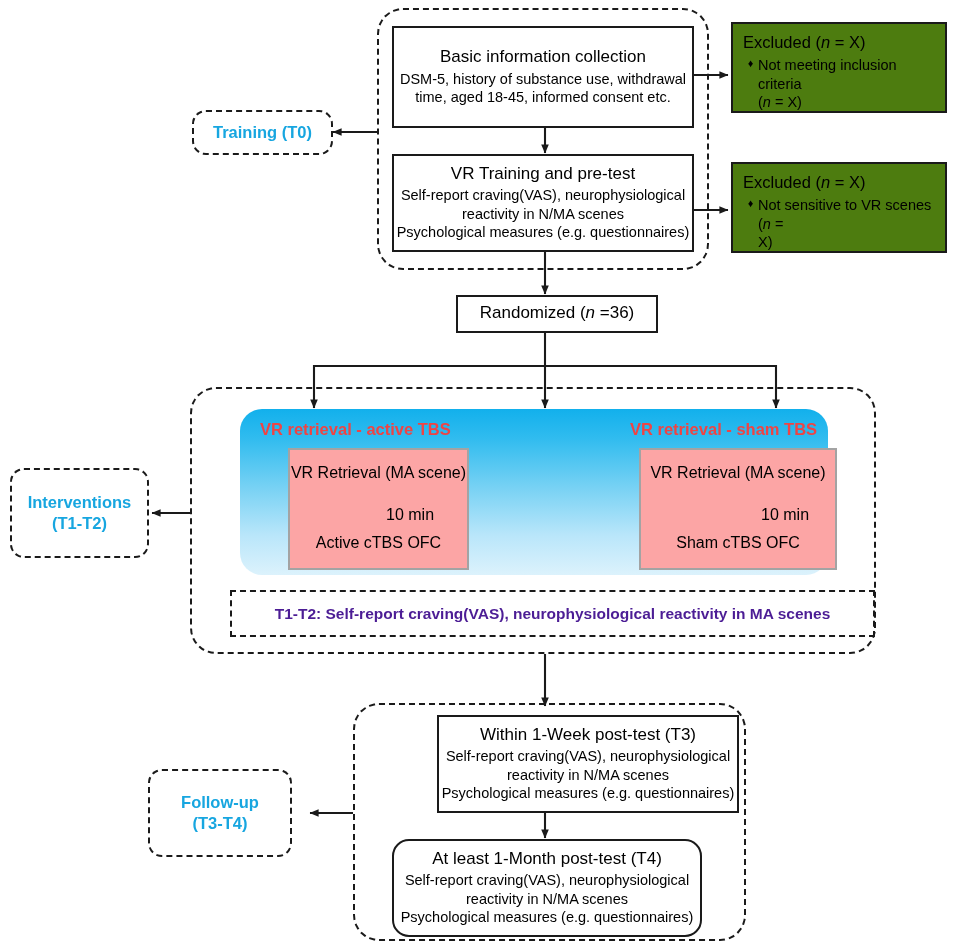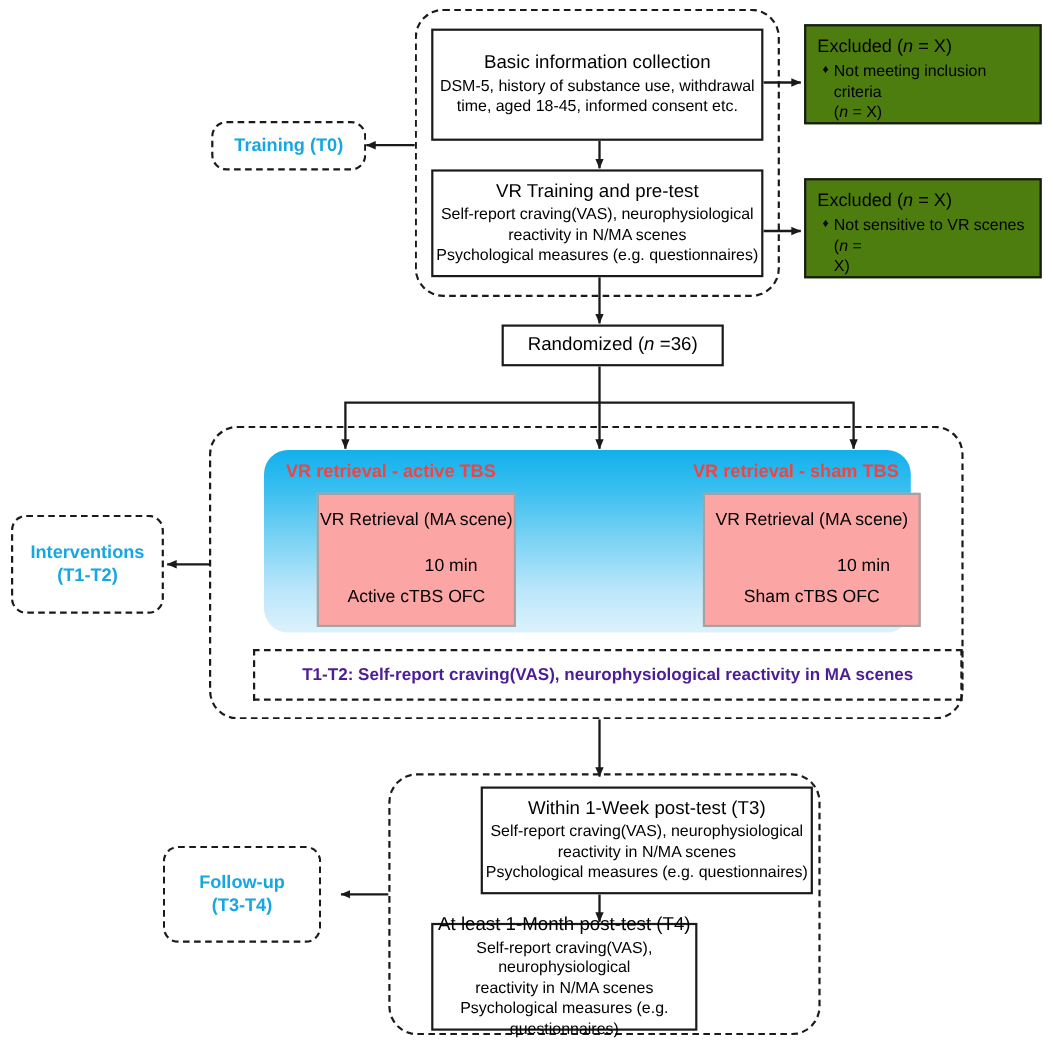--- a/index.html
+++ b/index.html
@@ -267,20 +267,20 @@
     <span>T1-T2: Self-report craving(VAS), neurophysiological reactivity  in MA scenes</span>
   </div>
 
   <div class="node boxsolid" style="left:412px;top:715px;width:302px;height:98px;margin-left:25px;">
     <div class="title">Within 1-Week post-test (T3)</div>
     <div class="sub">Self-report craving(VAS), neurophysiological</div>
     <div class="sub">reactivity in N/MA scenes</div>
     <div class="sub">Psychological measures (e.g. questionnaires)</div>
   </div>
 
-  <div class="node boxsolid" style="left:392px;top:839px;width:242px;height:98px;">
+  <div class="node boxsolid" style="left:392px;top:839px;width:310px;height:98px;border-radius:17px;">
     <div class="title">At least 1-Month post-test (T4)</div>
     <div class="sub">Self-report craving(VAS), neurophysiological</div>
     <div class="sub">reactivity in N/MA scenes</div>
     <div class="sub">Psychological measures (e.g. questionnaires)</div>
   </div>
 
 </div>
 
 </body></html>

